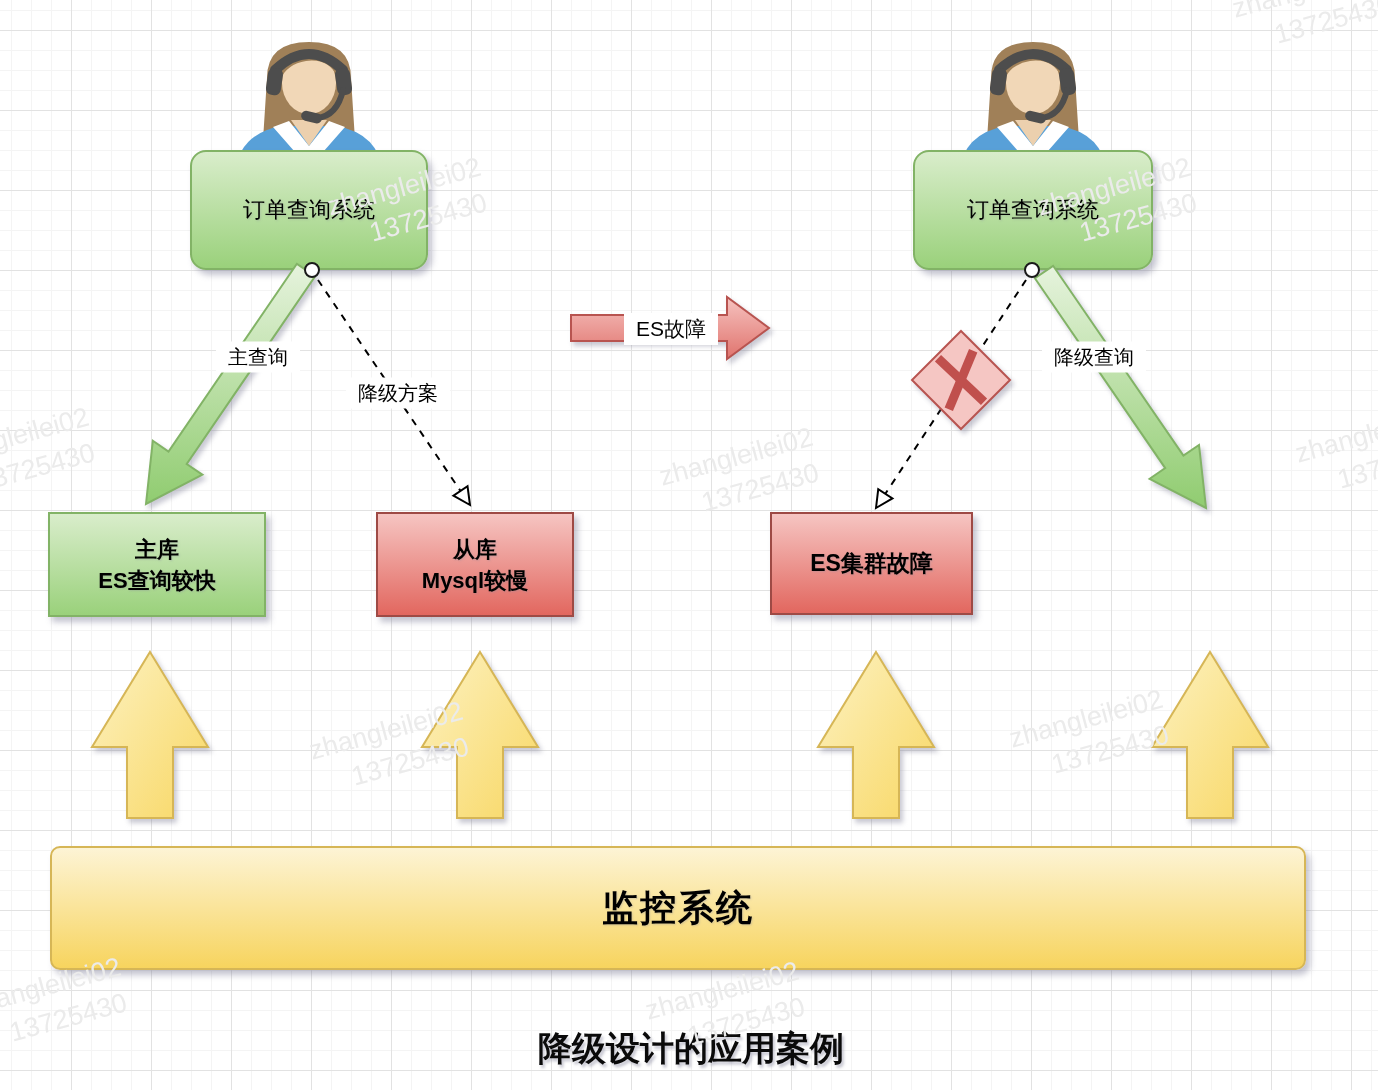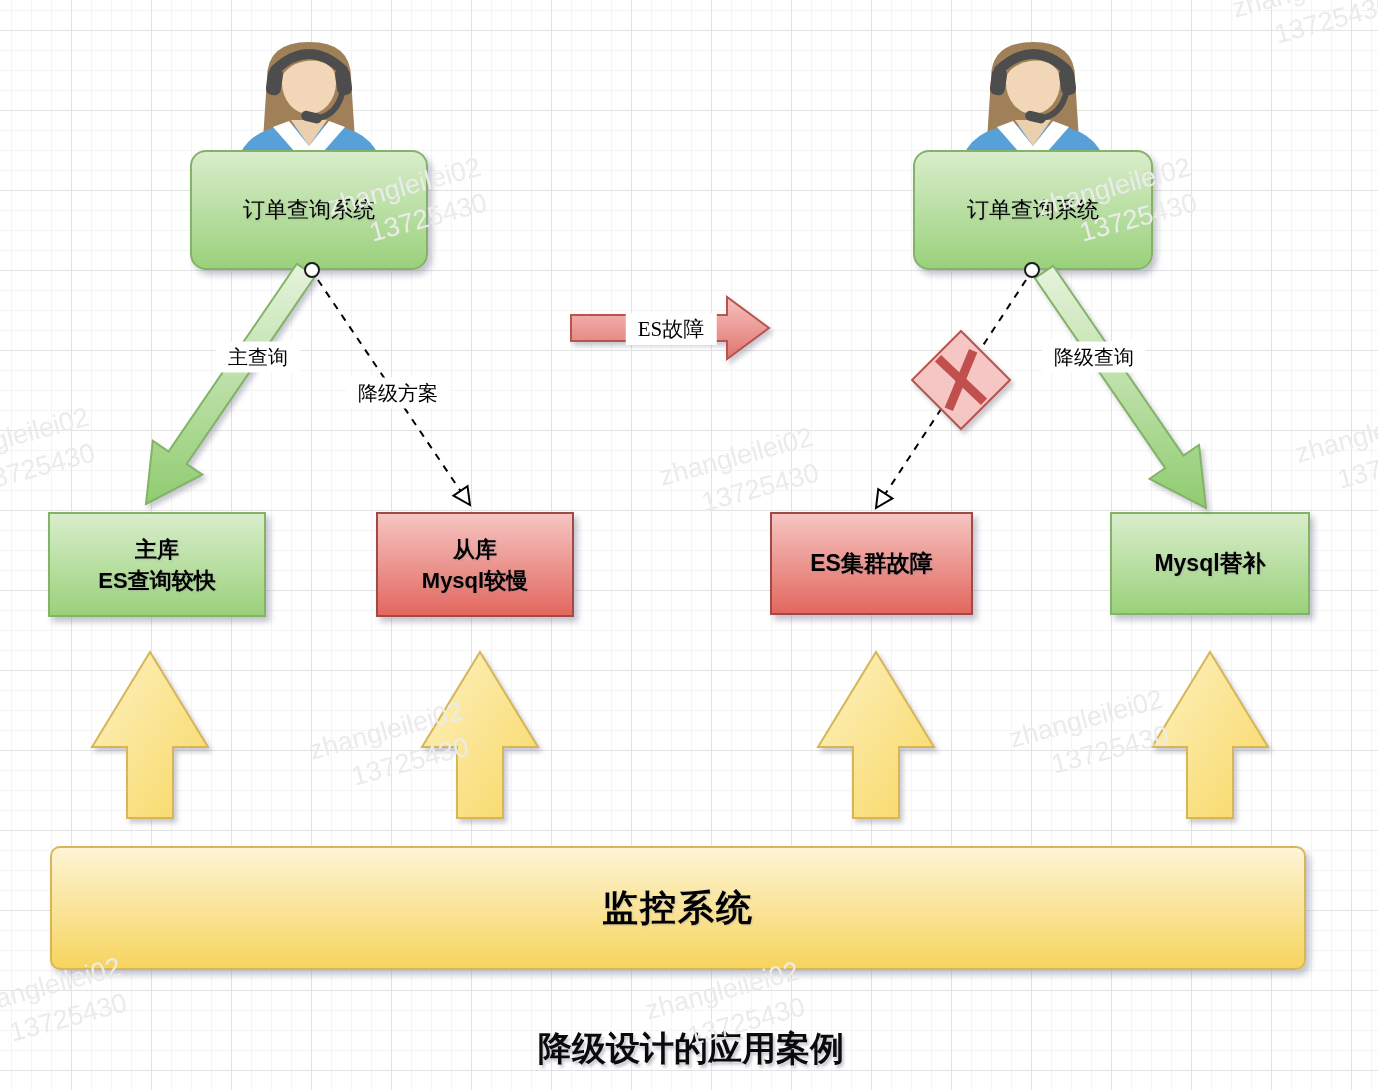--- a/index.html
+++ b/index.html
@@ -25,21 +25,21 @@
   .red-grad{background:linear-gradient(to bottom,var(--red-fill),var(--red-grad));border:2px solid var(--red-stroke);}
   .sys-box{border-radius:16px;font-size:22px;font-weight:400;}
   .db-box{font-weight:bold;font-size:22px;line-height:31px;}
   .monitor-box{
     background:linear-gradient(to bottom,var(--yellow-fill) 0%,var(--yellow-grad) 100%);
     border:2px solid var(--yellow-stroke);border-radius:10px;
     font-size:36px;font-weight:bold;letter-spacing:2px;
   }
   .edge-label{
     position:absolute;transform:translate(-50%,-50%);z-index:5;
-    background:#ffffff;padding:2px 12px;font-size:20px;white-space:nowrap;font-family:Liberation Serif, serif;
+    background:#ffffff;padding:2px 12px;font-size:20px;white-space:nowrap;
   }
   .person{position:absolute;z-index:2;width:200px;height:145px;}
   .overlay{position:absolute;left:0;top:0;z-index:4;pointer-events:none;}
   .shadowed{filter:drop-shadow(3px 4px 2.5px rgba(120,120,145,.4));}
   .watermark{
     position:absolute;z-index:8;color:#ebebeb;font-size:27px;line-height:36px;
     transform:rotate(-15deg);white-space:nowrap;pointer-events:none;
   }
   .watermark .wm2{display:block;margin-left:34px;}
   .diagram-title{
@@ -102,23 +102,20 @@
     <span>主库</span>
     <span>ES查询较快</span>
   </div>
   <div class="node red-grad db-box" style="left:376px;top:512px;width:198px;height:105px">
     <span>从库</span>
     <span>Mysql较慢</span>
   </div>
   <div class="node red-grad db-box" style="left:770px;top:512px;width:203px;height:103px;font-size:23px">
     <span>ES集群故障</span>
   </div>
-  <div class="node green-grad db-box" style="left:1110px;top:512px;width:200px;height:103px;font-size:23px">
-    <span>Mysql替补</span>
-  </div>
 
   <div class="node monitor-box" style="left:50px;top:846px;width:1256px;height:124px">
     <span>监控系统</span>
   </div>
 
   <svg class="overlay" width="1378" height="1090">
       <line x1="318" y1="280" x2="460.4835857736266" y2="490.91320262543405" stroke="#000000" stroke-width="2" stroke-dasharray="7,7"></line>
       <polygon points="470,505 453.44018708634366,495.67140973862075 467.52698446090955,486.15499551224735" fill="#ffffff" stroke="#000000" stroke-width="2"></polygon>
       <line x1="1026" y1="280" x2="885.3434805250967" y2="493.797909601853" stroke="#000000" stroke-width="2" stroke-dasharray="7,7"></line>
       <polygon points="876,508 878.2424353260232,489.1261693393047 892.4445257241701,498.46964986440133" fill="#ffffff" stroke="#000000" stroke-width="2"></polygon>

